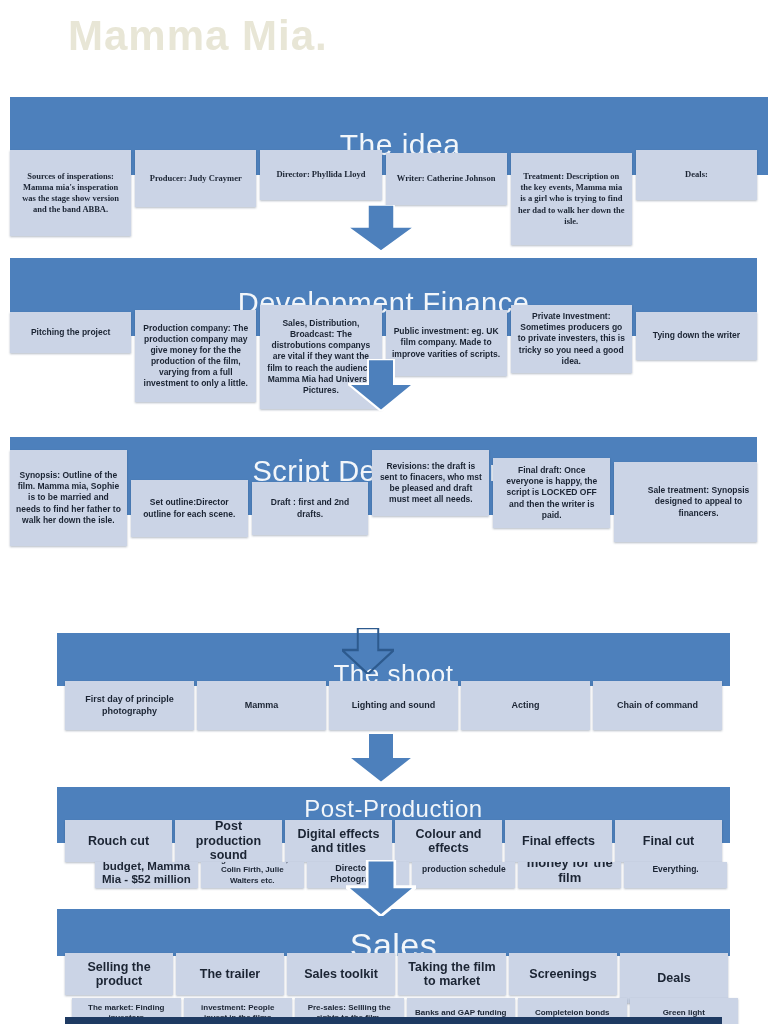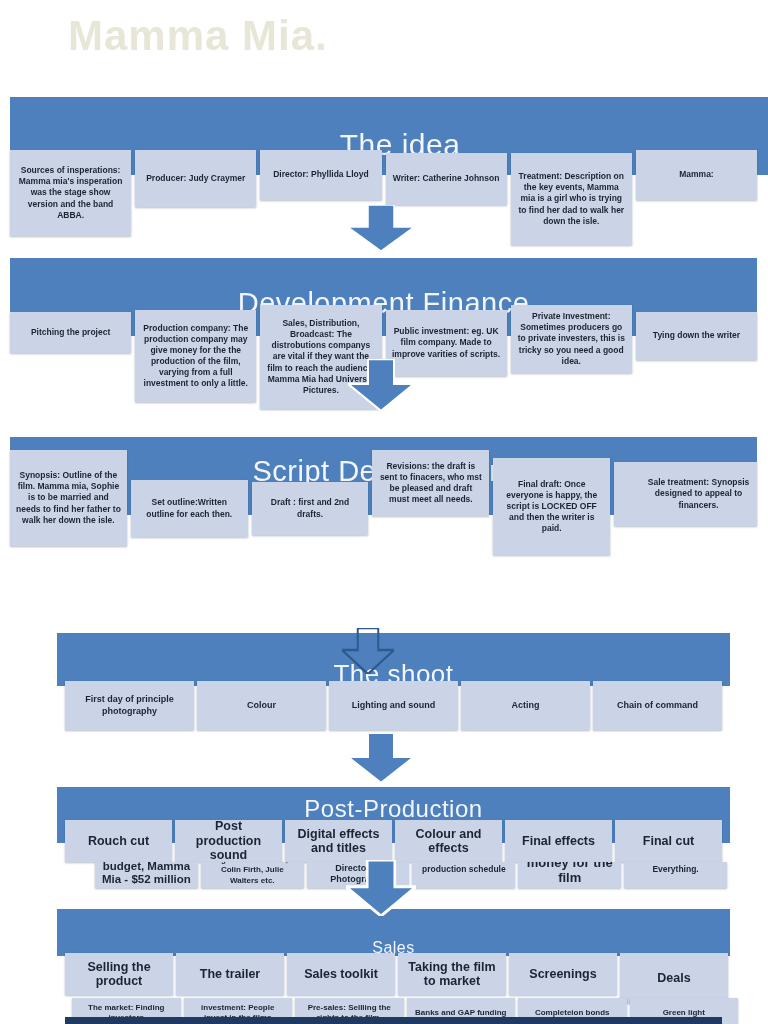--- a/index.html
+++ b/index.html
@@ -16,21 +16,21 @@
   .boxes{position:absolute;display:flex;z-index:2;}
   .box{background:var(--box);color:var(--ink);font-weight:bold;text-align:center;
        box-sizing:border-box;padding:4px 6px;display:flex;align-items:center;
        justify-content:center;flex:1;box-shadow:0 1px 2px rgba(40,60,90,.35);
        white-space:pre-line;line-height:1.3;}
 
   
   .s1{left:10px;top:97px;width:747px;height:148px;}
   .s1 .banner{height:78px;padding-left:11px;}
   .s1 .banner-title{top:31px;font-size:30px;}
-  .s1 .boxes{left:0;top:53px;width:100%;gap:4px;}
+  .s1 .boxes{left:0;top:53px;width:100%;gap:4px;font-family:Liberation Serif, serif;}
   .s1 .box{font-size:8.5px;}
   .s1 .box:nth-child(1){height:86px;}
   .s1 .box:nth-child(2){height:57px;}
   .s1 .box:nth-child(3){height:50px;}
   .s1 .box:nth-child(4){height:52px;margin-top:3px;}
   .s1 .box:nth-child(5){height:92px;margin-top:3px;}
   .s1 .box:nth-child(6){height:50px;}
 
   
   .s2{left:10px;top:258px;width:747px;height:155px;}
@@ -48,22 +48,22 @@
   
   .s3{left:10px;top:437px;width:747px;height:120px;}
   .s3 .banner{height:78px;}
   .s3 .banner-title{top:18px;font-size:29px;}
   .s3 .boxes{left:0;top:13px;width:100%;gap:4px;}
   .s3 .box{font-size:8.5px;}
   .s3 .box:nth-child(1){height:96px;}
   .s3 .box:nth-child(2){height:57px;margin-top:30px;}
   .s3 .box:nth-child(3){height:53px;margin-top:32px;}
   .s3 .box:nth-child(4){height:66px;margin-top:0;}
-  .s3 .box:nth-child(5){height:97px;margin-top:8px;}
-  .s3 .box:nth-child(6){height:64px;margin-top:12px;padding-left:32px;}
+  .s3 .box:nth-child(5){height:70px;margin-top:8px;}
+  .s3 .box:nth-child(6){height:80px;margin-top:12px;padding-left:32px;}
 
   
   .s4{left:57px;top:633px;width:673px;height:100px;}
   .s4 .banner{height:53px;}
   .s4 .banner-title{top:26px;font-size:26px;}
   .s4 .boxes{left:8px;top:48px;width:657px;gap:3px;}
   .s4 .box{font-size:9px;height:49px;}
 
   
   .s5{left:57px;top:787px;width:673px;height:105px;}
@@ -76,21 +76,21 @@
   .s5 .sub .box:nth-child(1){font-size:11.5px;line-height:1.15;}
   .s5 .sub .box:nth-child(2){font-size:8px;}
   .s5 .sub .box:nth-child(3){font-size:9px;}
   .s5 .sub .box:nth-child(4){font-size:8.5px;align-items:flex-start;}
   .s5 .sub .box:nth-child(5){font-size:13px;line-height:1.2;}
   .s5 .sub .box:nth-child(6){font-size:8.5px;align-items:flex-start;}
 
   
   .s6{left:57px;top:909px;width:673px;height:120px;}
   .s6 .banner{height:47px;}
-  .s6 .banner-title{top:30px;font-size:16px;}
+  .s6 .banner-title{top:17px;font-size:34px;}
   .s6 .boxes-main{left:8px;top:44px;width:657px;gap:3px;}
   .s6 .boxes-main .box{font-size:12.5px;line-height:1.15;height:42px;}
   .s6 .boxes-main .box:nth-child(6){height:50px;margin-right:-6px;}
   .s6 .sub{left:15px;top:89px;width:666px;gap:3px;}
   .s6 .sub .box{font-size:8px;height:30px;}
 
   
   .arrow{position:absolute;z-index:5;}
   .arrow svg{display:block;width:100%;height:100%;}
   .a1{left:348px;top:205px;width:66px;height:46px;}
@@ -112,21 +112,21 @@
   <div class="section s1">
     <div class="banner">
       <div class="banner-title">The idea</div>
     </div>
     <div class="boxes">
         <div class="box">Sources of insperations: Mamma mia's insperation was the stage show version and the band ABBA.</div>
         <div class="box">Producer:  Judy Craymer</div>
         <div class="box">Director: Phyllida Lloyd</div>
         <div class="box">Writer: Catherine Johnson</div>
         <div class="box">Treatment: Description on the key events, Mamma mia is a girl who is trying to find her dad to walk her down the isle.</div>
-        <div class="box">Mamma:</div>
+        <div class="box">Deals:</div>
       </div>
   </div>
 
   <div class="section s2">
     <div class="banner">
       <div class="banner-title">Development Finance</div>
     </div>
     <div class="boxes">
         <div class="box">Pitching the project</div>
         <div class="box">Production company: The production company may give money for the the production of the film, varying from a full investment to only a little.</div>
@@ -136,35 +136,35 @@
         <div class="box">Tying down the writer</div>
       </div>
   </div>
 
   <div class="section s3">
     <div class="banner">
       <div class="banner-title">Script Development</div>
     </div>
     <div class="boxes">
         <div class="box">Synopsis: Outline of the film. Mamma mia, Sophie is to be married and needs to find her father to walk her down the isle.</div>
-        <div class="box">Set outline:Written outline for each then.</div>
+        <div class="box">Set outline:Director outline for each scene.</div>
         <div class="box">Draft : first and 2nd drafts.</div>
         <div class="box">Revisions: the draft is sent to finacers, who mst be pleased and draft must meet all needs.</div>
         <div class="box">Final draft: Once everyone is happy, the script is LOCKED OFF and then the writer is paid.</div>
         <div class="box">Sale treatment: Synopsis designed to appeal to financers.</div>
       </div>
   </div>
 
   <div class="section s4">
     <div class="banner">
       <div class="banner-title">The shoot</div>
     </div>
     <div class="boxes">
         <div class="box">First day of principle photography</div>
-        <div class="box">Colour</div>
+        <div class="box">Mamma</div>
         <div class="box">Lighting and sound</div>
         <div class="box">Acting</div>
         <div class="box">Chain of command</div>
       </div>
   </div>
 
   <div class="section s5">
     <div class="banner">
       <div class="banner-title">Post-Production</div>
     </div>

